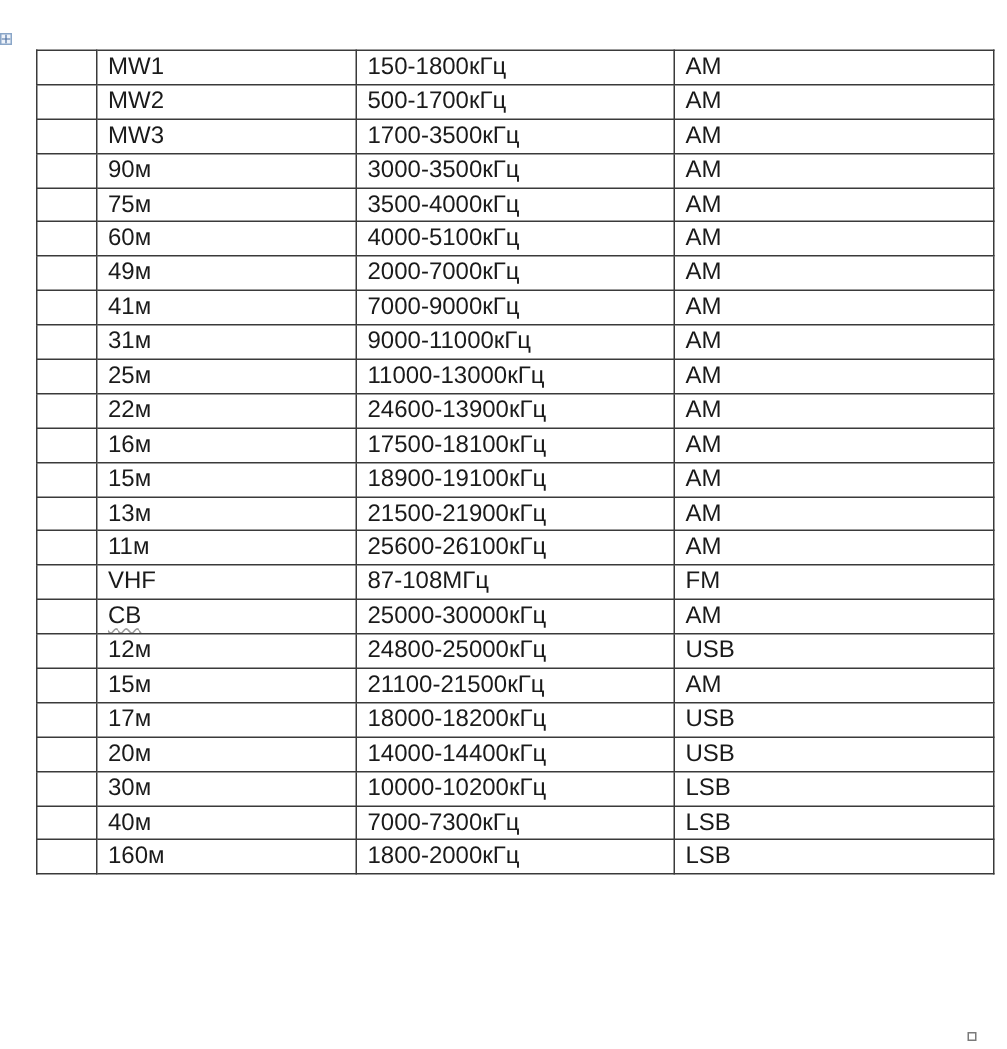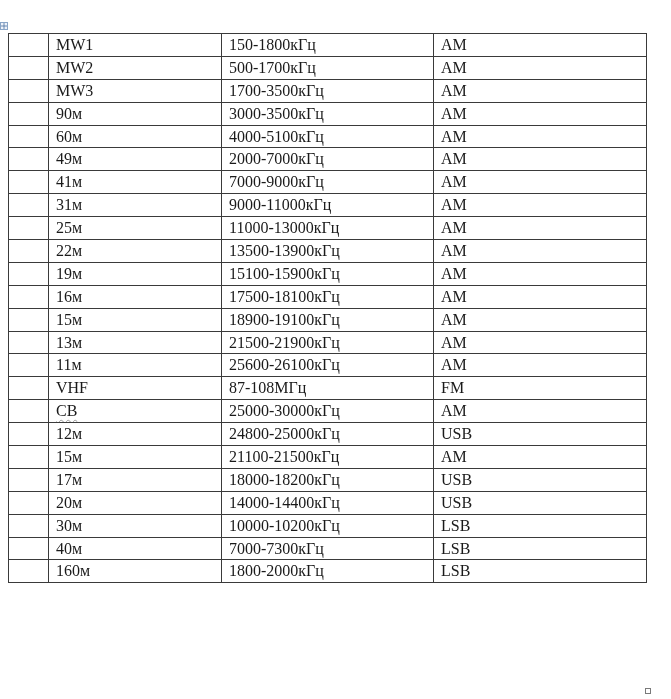--- a/index.html
+++ b/index.html
@@ -27,26 +27,25 @@
     }
     .move-handle svg {
       position: absolute;
       left: 0;
       top: 0;
       width: 6px;
       height: 6px;
     }
     table.bands {
       position: absolute;
-      left: 8px;
+      left: 24px;
       top: 33px;
       border-collapse: collapse;
       table-layout: fixed;
       width: 638px;
-      font-family: Liberation Serif, serif;
     }
     table.bands td {
       border: 1.5px solid #3a3a3a;
       height: 21.9px;
       padding: 0 0 0 7px;
       font-size: 16px;
       line-height: 20px;
       vertical-align: middle;
       white-space: nowrap;
       overflow: hidden;
@@ -107,20 +106,26 @@
         <td><span>AM</span></td>
       </tr>
       <tr>
         <td><span></span></td>
         <td><span>90м</span></td>
         <td><span>3000-3500кГц</span></td>
         <td><span>AM</span></td>
       </tr>
       <tr>
         <td><span></span></td>
+        <td><span>75м</span></td>
+        <td><span>3500-4000кГц</span></td>
+        <td><span>AM</span></td>
+      </tr>
+      <tr>
+        <td><span></span></td>
         <td><span>60м</span></td>
         <td><span>4000-5100кГц</span></td>
         <td><span>AM</span></td>
       </tr>
       <tr>
         <td><span></span></td>
         <td><span>49м</span></td>
         <td><span>2000-7000кГц</span></td>
         <td><span>AM</span></td>
       </tr>
@@ -138,27 +143,21 @@
       </tr>
       <tr>
         <td><span></span></td>
         <td><span>25м</span></td>
         <td><span>11000-13000кГц</span></td>
         <td><span>AM</span></td>
       </tr>
       <tr>
         <td><span></span></td>
         <td><span>22м</span></td>
-        <td><span>13500-13900кГц</span></td>
-        <td><span>AM</span></td>
-      </tr>
-      <tr>
-        <td><span></span></td>
-        <td><span>19м</span></td>
-        <td><span>15100-15900кГц</span></td>
+        <td><span>24600-13900кГц</span></td>
         <td><span>AM</span></td>
       </tr>
       <tr>
         <td><span></span></td>
         <td><span>16м</span></td>
         <td><span>17500-18100кГц</span></td>
         <td><span>AM</span></td>
       </tr>
       <tr>
         <td><span></span></td>

